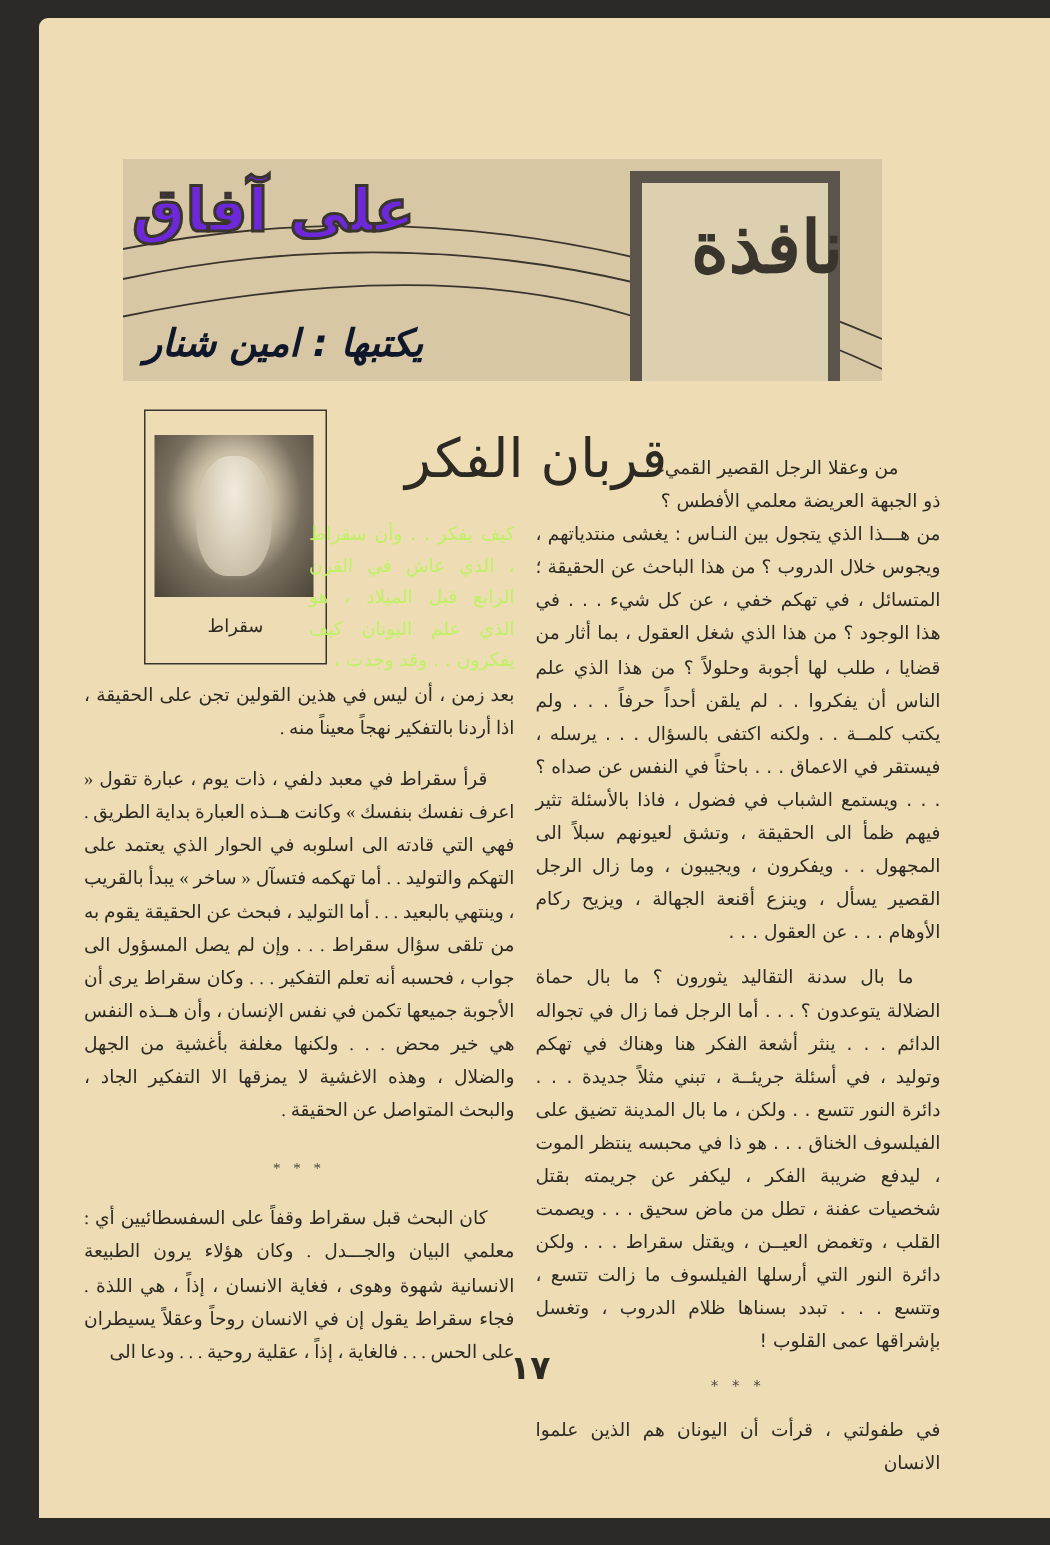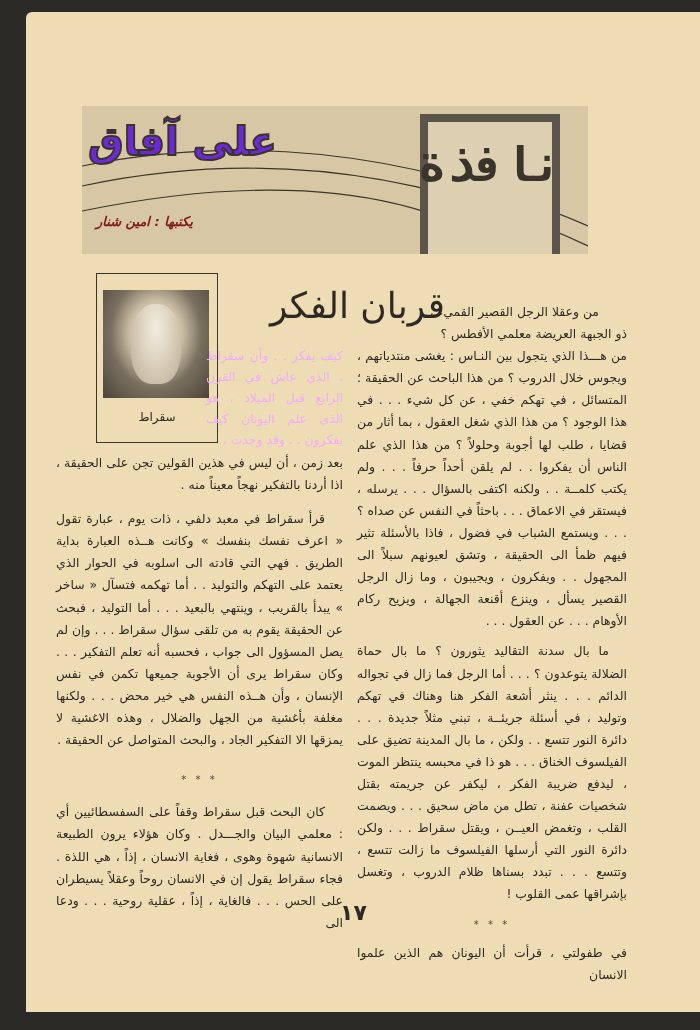--- a/index.html
+++ b/index.html
@@ -1,28 +1,28 @@
 <!DOCTYPE html>
 <html><head>
 <meta charset="utf-8">
 <style>
   html,body{margin:0;padding:0;}
   body{width:700px;height:1030px;background:#2b2a26;position:relative;overflow:hidden;font-family:"DejaVu Sans",sans-serif;}
   .page{position:absolute;left:26px;top:12px;width:674px;height:1000px;background:#eedcb4;border-radius:6px 0 0 0;}
   .banner{position:absolute;left:82px;top:106px;width:506px;height:148px;background:#d8c7a4;overflow:hidden;}
   .banner svg{position:absolute;left:0;top:0;}
   .banner-title{position:absolute;left:6px;top:12px;font-size:40px;font-weight:bold;color:#6d28d9;-webkit-text-stroke:2px #3a352c;direction:rtl;letter-spacing:2px;font-family:"DejaVu Sans",sans-serif;}
-  .banner-title2{position:absolute;right:26px;top:30px;font-size:48px;font-weight:bold;color:#3a352c;direction:rtl;font-family:Liberation Mono, monospace;}
-  .byline{position:absolute;left:14px;top:108px;font-size:13px;font-weight:bold;color:#7f1d1d;direction:rtl;font-style:italic;}
+  .banner-title2{position:absolute;right:26px;top:30px;font-size:48px;font-weight:bold;color:#3a352c;direction:rtl;font-family:Liberation Serif, serif;}
+  .byline{position:absolute;left:14px;top:108px;font-size:25px;font-weight:bold;color:#0f172a;direction:rtl;font-style:italic;}
   .frame{position:absolute;right:28px;top:8px;width:140px;height:140px;border:8px solid #5a544a;border-bottom:none;box-sizing:border-box;background:#ddd0b0;}
   .col{position:absolute;direction:rtl;text-align:justify;color:#2d2a24;font-size:12.4px;line-height:22.1px;font-family:"DejaVu Sans",sans-serif;}
   .col p{margin:0;}
   .right-col{left:357px;top:301px;width:270px;}
-  .left-col{left:56px;top:346px;width:287px;}
-  .left-narrow{position:absolute;left:206px;top:345px;width:137px;direction:rtl;text-align:justify;font-size:12.4px;line-height:21px;color:#f0abfc;}
+  .left-col{left:56px;top:346px;width:287px;font-family:Liberation Serif, serif;}
+  .left-narrow{position:absolute;left:206px;top:345px;width:137px;direction:rtl;text-align:justify;font-size:12.4px;line-height:21px;color:#bef264;}
   .article-title{position:absolute;left:270px;top:285px;font-size:36px;color:#2d2a24;direction:rtl;font-family:"DejaVu Serif",serif;letter-spacing:1px;}
   .photo-box{position:absolute;left:76px;top:273px;width:122px;height:170px;border:1.5px solid #3a352c;box-sizing:border-box;margin-left:20px;}
   .photo{position:absolute;left:6px;top:16px;width:106px;height:108px;background:radial-gradient(ellipse at 50% 40%,#e8e0cc 0%,#c9bea4 35%,#7a7060 60%,#4a4438 100%);}
   .photo-face{position:absolute;left:28px;top:14px;width:50px;height:80px;border-radius:45% 45% 40% 40%;background:radial-gradient(ellipse at 50% 30%,#f2ece0 0%,#d8ceb8 50%,#b8ad96 100%);}
   .caption{position:absolute;left:0;right:0;top:136px;text-align:center;font-size:12px;color:#2d2a24;direction:rtl;}
   .stars{text-align:center;letter-spacing:3px;color:#4a463c;font-size:10px;}
   .pagenum{position:absolute;left:340px;top:900px;font-size:22px;color:#2d2a24;font-weight:bold;}
 </style>
 </head>
 <body>

